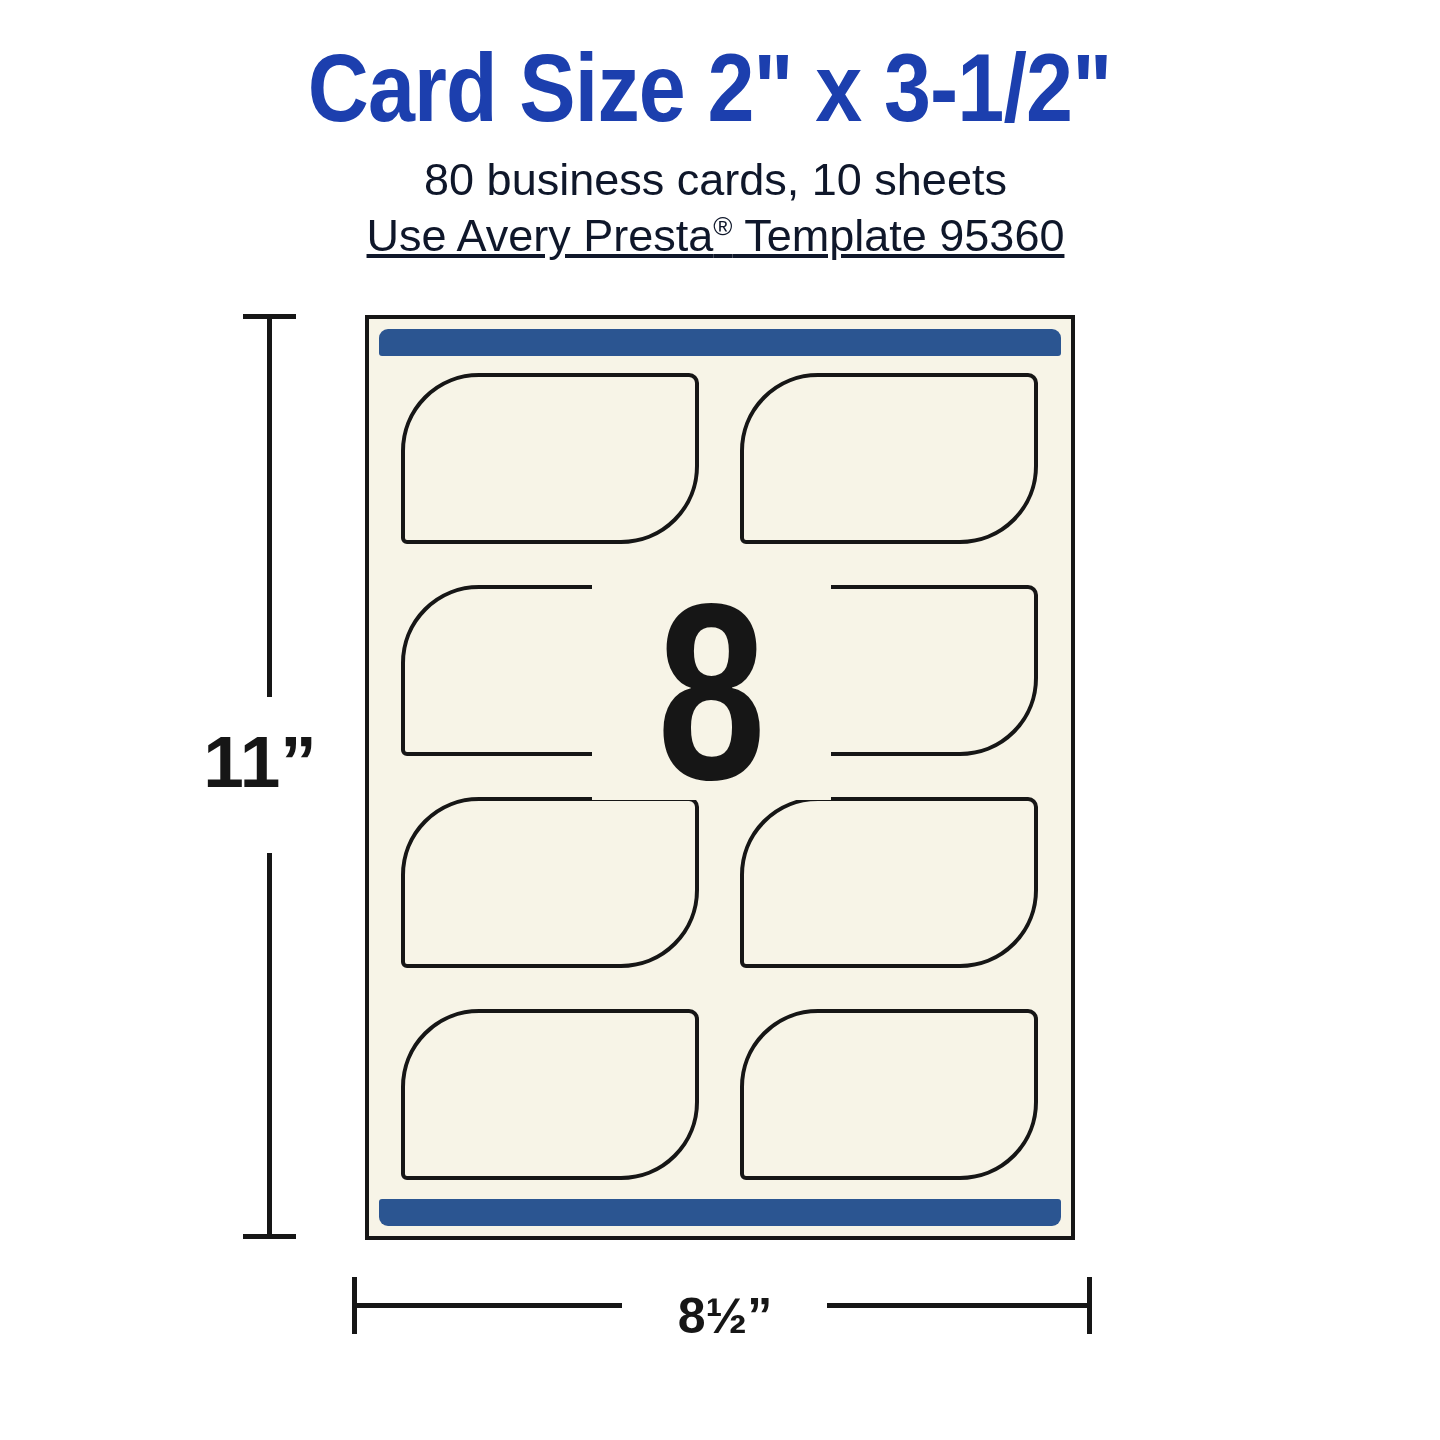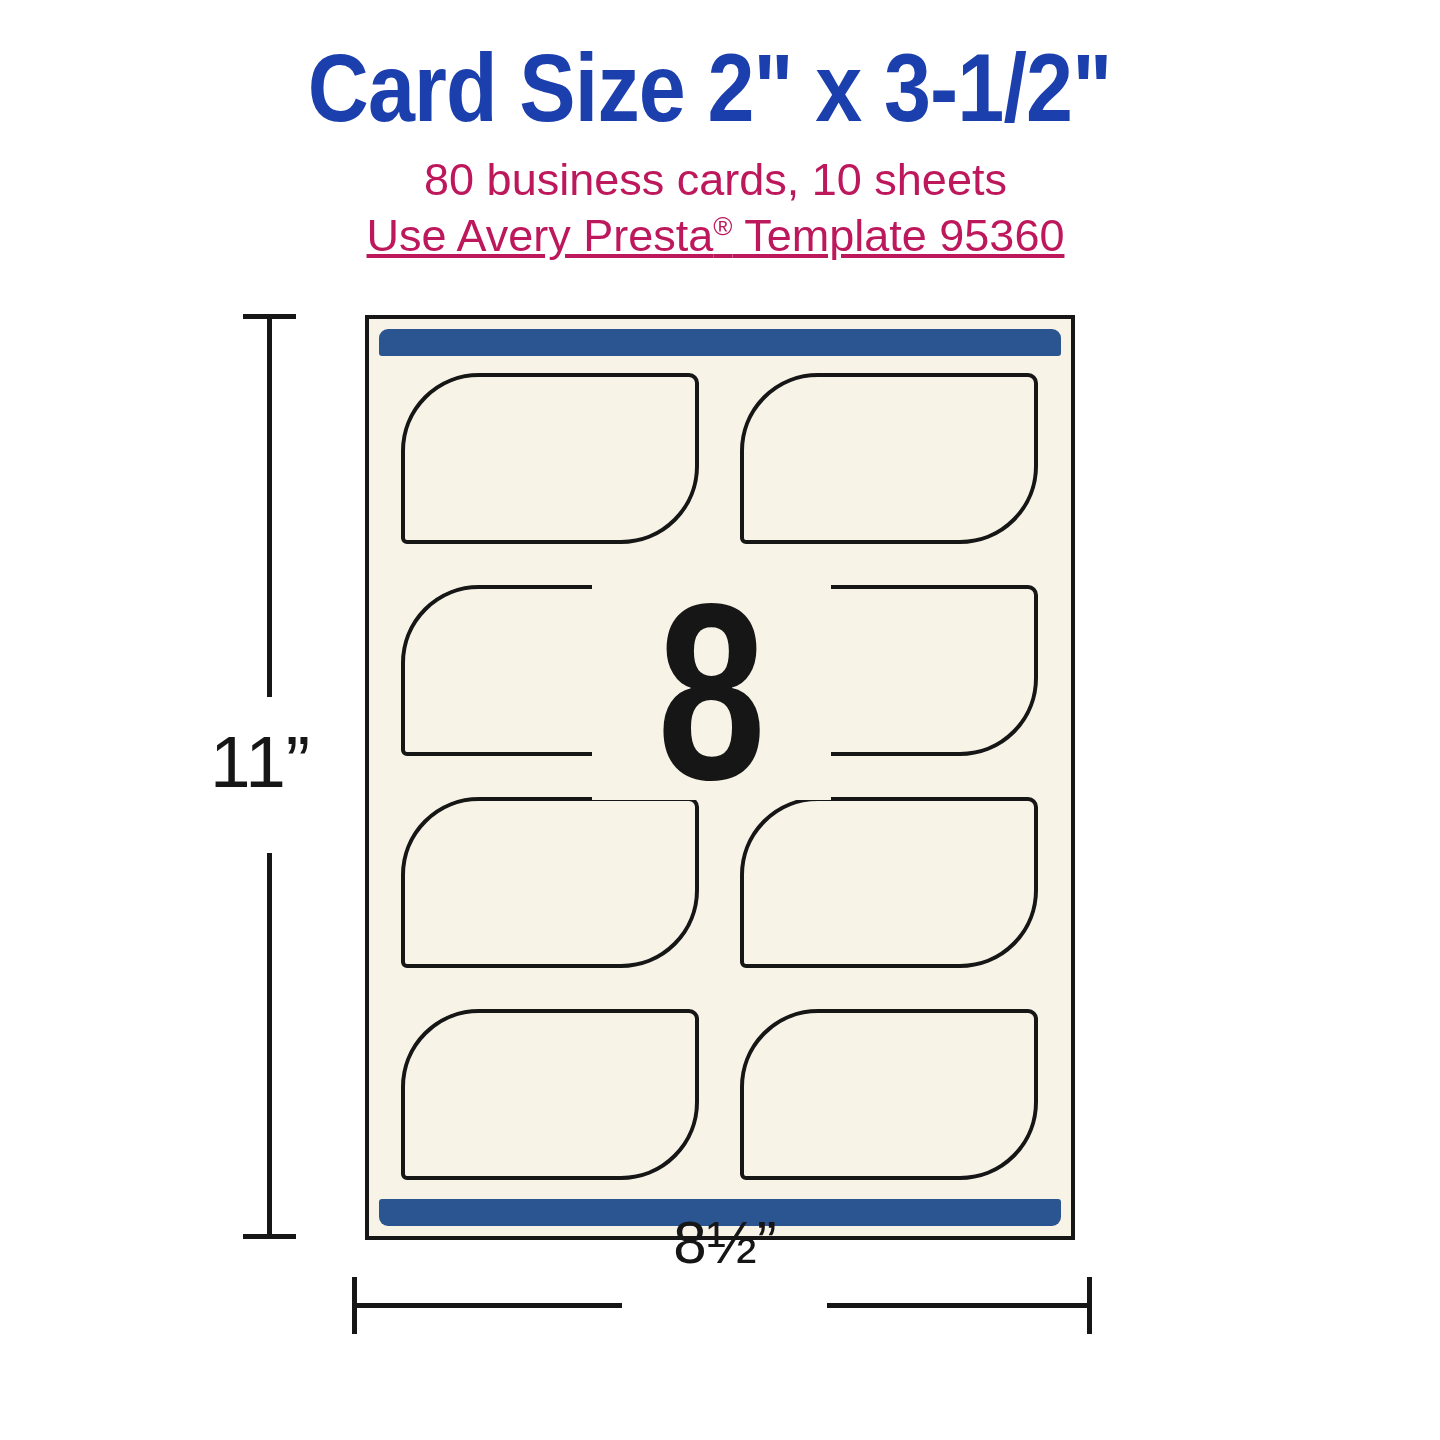--- a/index.html
+++ b/index.html
@@ -4,21 +4,21 @@
 <style>
   html,body { margin:0; padding:0; background:#ffffff; }
   .page {
     position:relative; width:1440px; height:1440px; overflow:hidden;
     background:#ffffff; font-family:"Liberation Sans", sans-serif;
     --title-blue:#1c3fae; --bar-blue:#2b5591; --cream:#f7f4e7; --ink:#161616;
   }
   .centered { position:absolute; left:0; right:20px; text-align:center; }
   .title { top:38px; font-size:96px; font-weight:bold; color:var(--title-blue); line-height:100px; letter-spacing:-1px; white-space:nowrap; }
   .squeeze-title { display:inline-block; transform:scaleX(0.88); }
-  .sub { color:#be185d; font-size:45px; line-height:54px; white-space:nowrap;padding-left:11px; }
+  .sub { color:#0f172a; font-size:45px; line-height:54px; white-space:nowrap;padding-left:11px; }
   .sub1 { top:153px; }
   .sub2 { top:209px;text-decoration:underline; }
   .sub sup { font-size:26px; vertical-align:super; line-height:0; }
 
   .sheet {
     position:absolute; left:365px; top:315px; width:710px; height:925px;
     box-sizing:border-box; background:var(--cream); border:4px solid var(--ink);
   }
   .bar { position:absolute; left:10px; right:10px; height:27px; background:var(--bar-blue); }
   .bar.top { top:10px; border-radius:9px 9px 3px 3px; }
@@ -39,23 +39,23 @@
     position:absolute; left:0; right:17px; top:266px; z-index:3;
     display:flex; flex-direction:column; align-items:center;
     color:var(--ink); font-weight:bold;
   }
   .num-line  { background:var(--cream); font-size:250px; line-height:215px; padding:0 50px; white-space:nowrap; }
   .word-line { background:var(--cream); font-size:86px;  line-height:92px;  padding:0 45px; white-space:nowrap; }
   .squeeze-num { display:inline-block; transform:scaleX(0.78); }
   .squeeze     { display:inline-block; transform:scaleX(0.82); }
 
   .dim { position:absolute; background:var(--ink); }
-  .dim-label { position:absolute; color:var(--ink); font-weight:normal; text-align:center; white-space:nowrap; }
+  .dim-label { position:absolute; color:var(--ink); font-weight:bold; text-align:center; white-space:nowrap; }
   .vlabel { left:195px; top:715px; width:130px; font-size:73px; line-height:94px; }
-  .hlabel { left:620px; top:1196px; width:210px; font-size:60px; line-height:94px; }
+  .hlabel { left:620px; top:1269px; width:210px; font-size:50px; line-height:94px; }
   .vseg1 { left:267px; top:316px;  width:5px;  height:381px; }
   .vseg2 { left:267px; top:853px;  width:5px;  height:385px; }
   .vcap-top { left:243px; top:314px;  width:53px; height:5px; }
   .vcap-bot { left:243px; top:1234px; width:53px; height:5px; }
   .hseg1 { left:352px; top:1303px; width:270px; height:5px; }
   .hseg2 { left:827px; top:1303px; width:265px; height:5px; }
   .hcap-left  { left:352px;  top:1277px; width:5px; height:57px; }
   .hcap-right { left:1087px; top:1277px; width:5px; height:57px; }
 </style>
 </head>

